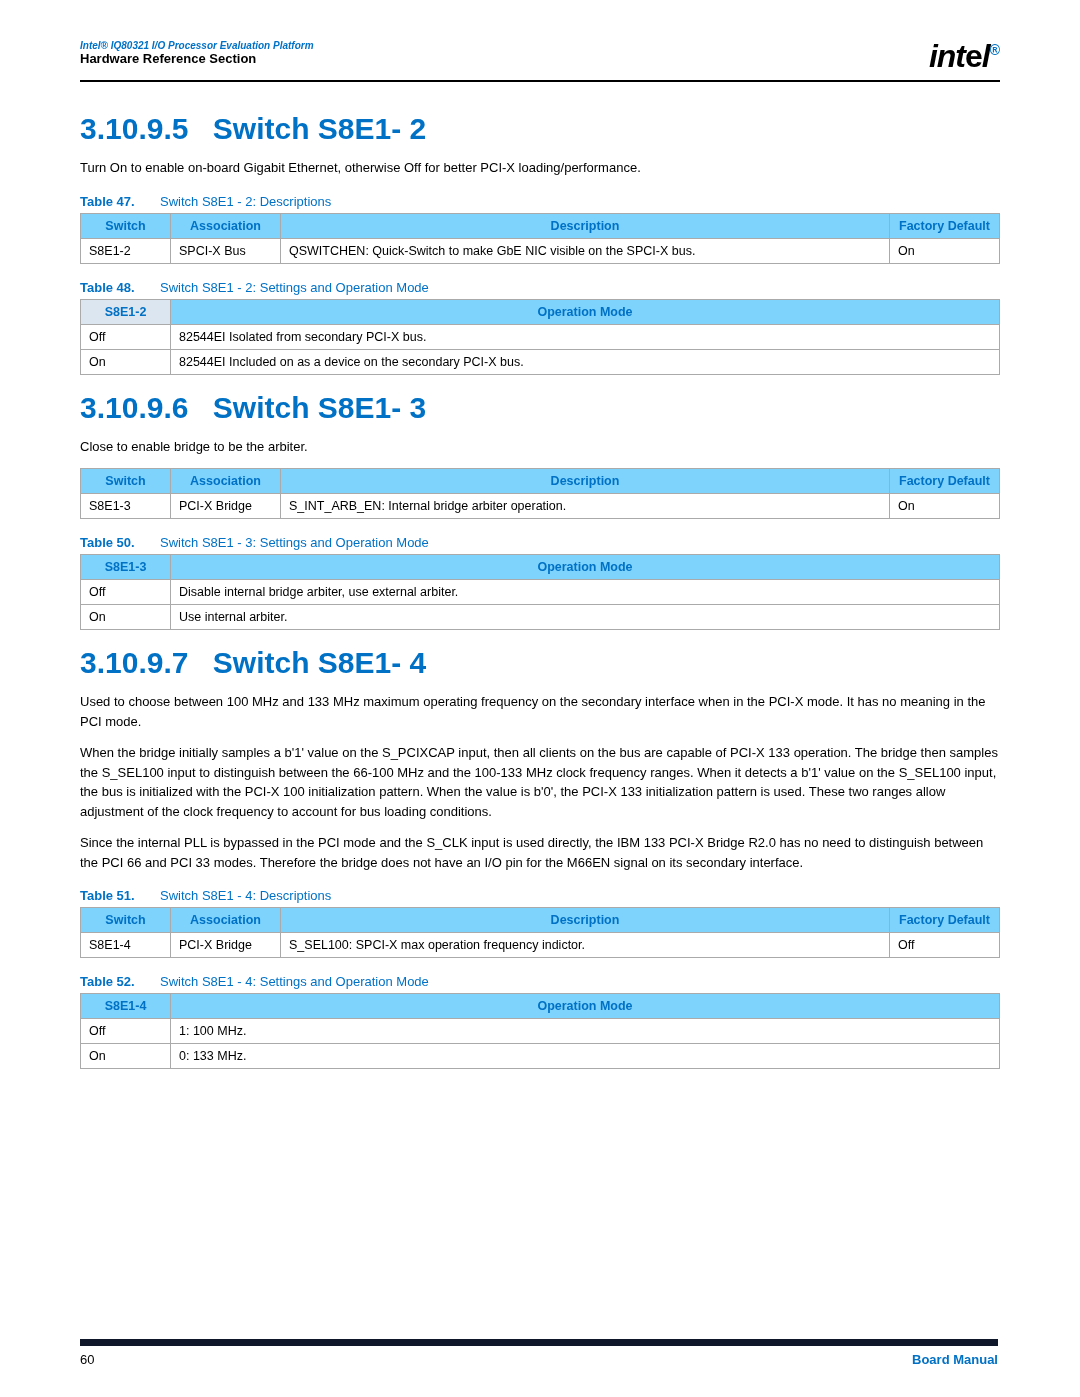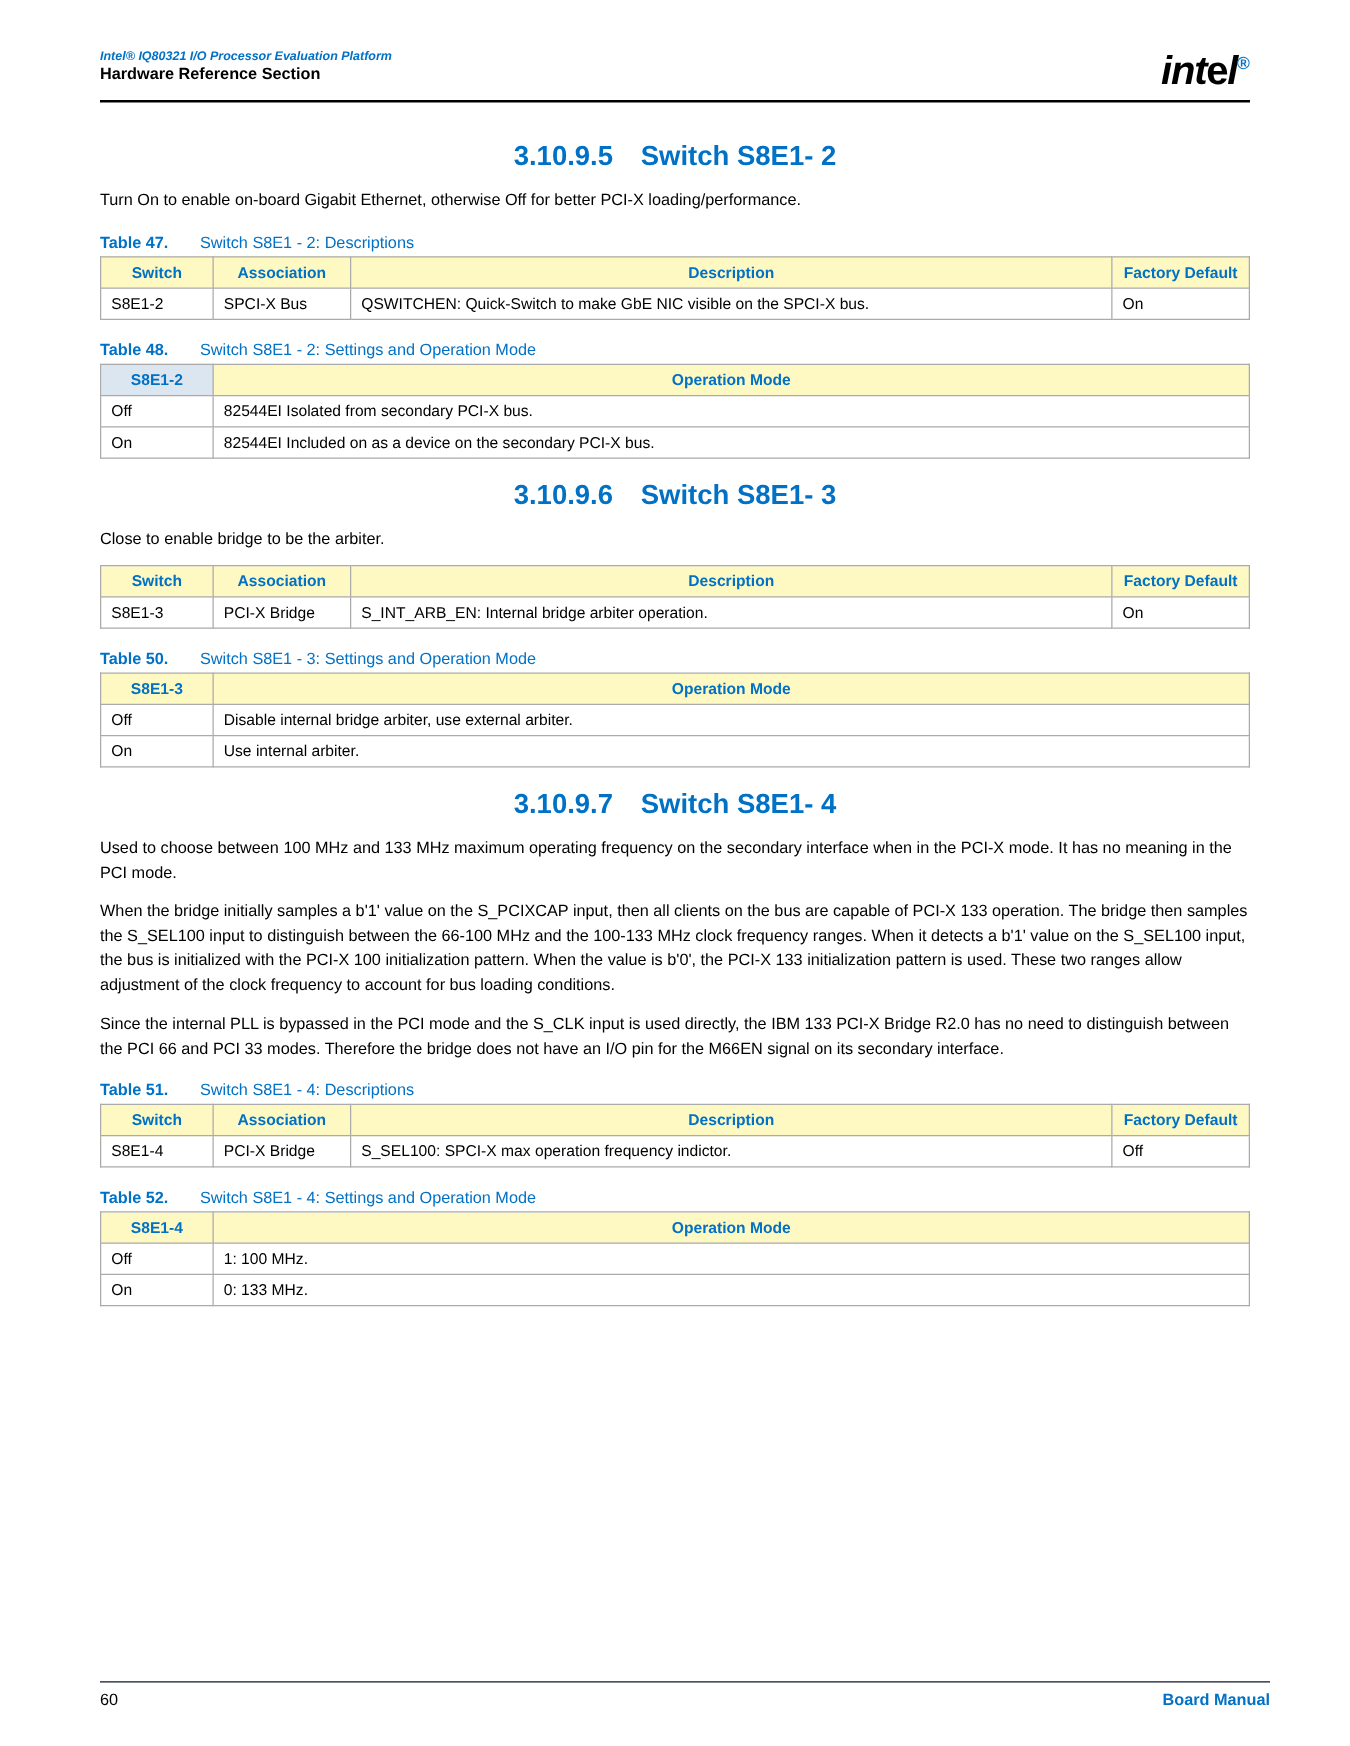--- a/index.html
+++ b/index.html
@@ -48,26 +48,25 @@
       font-style: italic;
       letter-spacing: -1px;
     }
     .intel-logo .dot {
       color: #0071c5;
       font-size: 14px;
       vertical-align: super;
     }
     
     .section-heading {
-      font-size: 22px;
+      font-size: 30px;
       font-weight: bold;
       color: #0071c5;
       margin-bottom: 12px;
       margin-top: 12px;
-      text-align: center;
     }
     .section-heading .section-num {
       margin-right: 16px;
     }
     
     .para {
       font-size: 13px;
       line-height: 1.5;
       margin-bottom: 12px;
     }
@@ -90,21 +89,21 @@
       font-size: 13px;
     }
     
     table {
       width: 100%;
       border-collapse: collapse;
       margin-bottom: 16px;
       font-size: 12.5px;
     }
     table th {
-      background: #fef9c3;
+      background: #7dd3fc;
       color: #0071c5;
       font-weight: bold;
       text-align: center;
       padding: 5px 8px;
       border: 1px solid #aaa;
       font-size: 12.5px;
     }
     table td {
       padding: 5px 8px;
       border: 1px solid #aaa;
@@ -115,25 +114,25 @@
     .col-assoc { width: 110px; }
     .col-desc { }
     .col-factory { width: 110px; }
     .col-s8e1 { width: 90px; }
     .col-opmode { }
     
     .footer {
       position: absolute;
       bottom: 30px;
       left: 80px;
-      right: 64px;
+      right: 82px;
       display: flex;
       justify-content: space-between;
       align-items: center;
-      border-top: 1px solid #0f172a;
+      border-top: 7px solid #0f172a;
       padding-top: 6px;
     }
     .footer-page {
       font-size: 13px;
     }
     .footer-right {
       font-weight: bold;
       color: #0071c5;
       font-size: 13px;
     }

